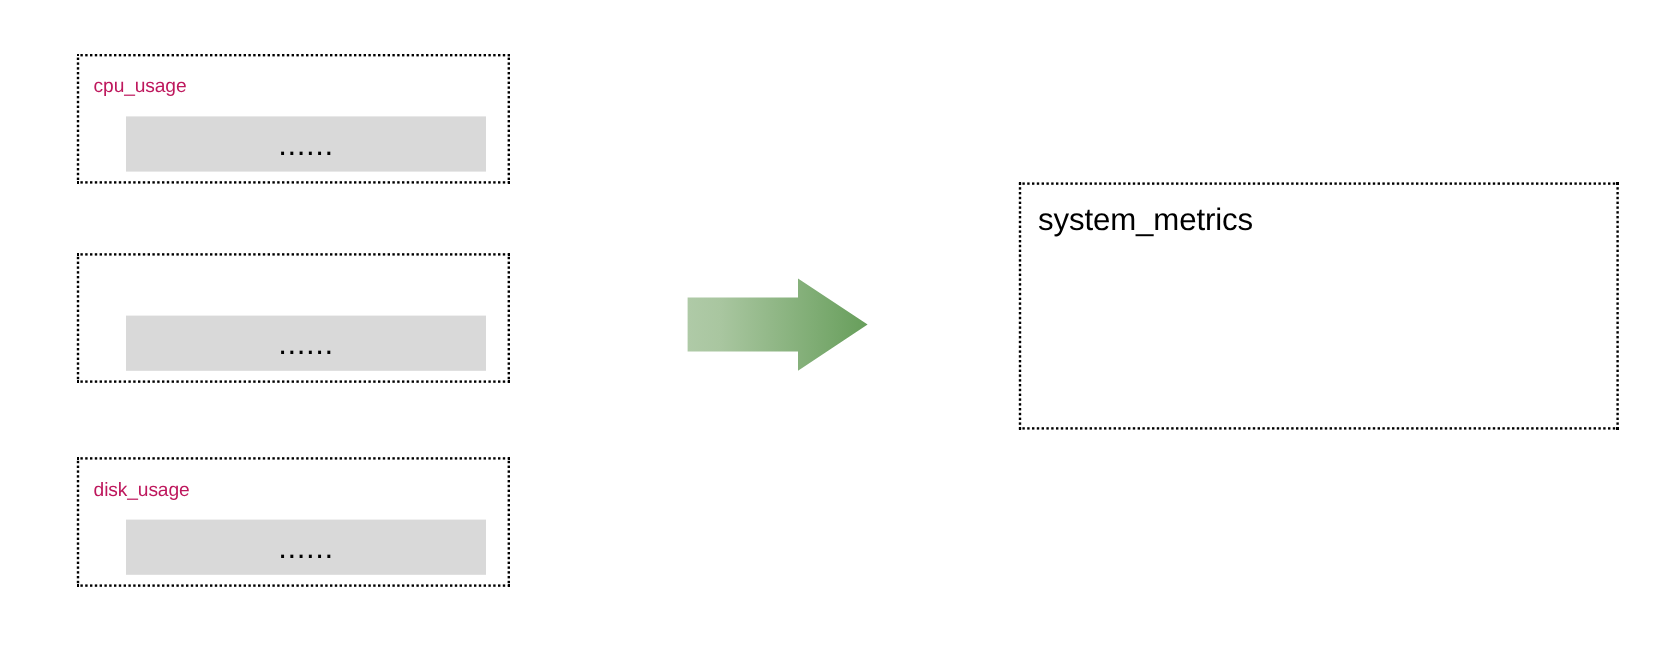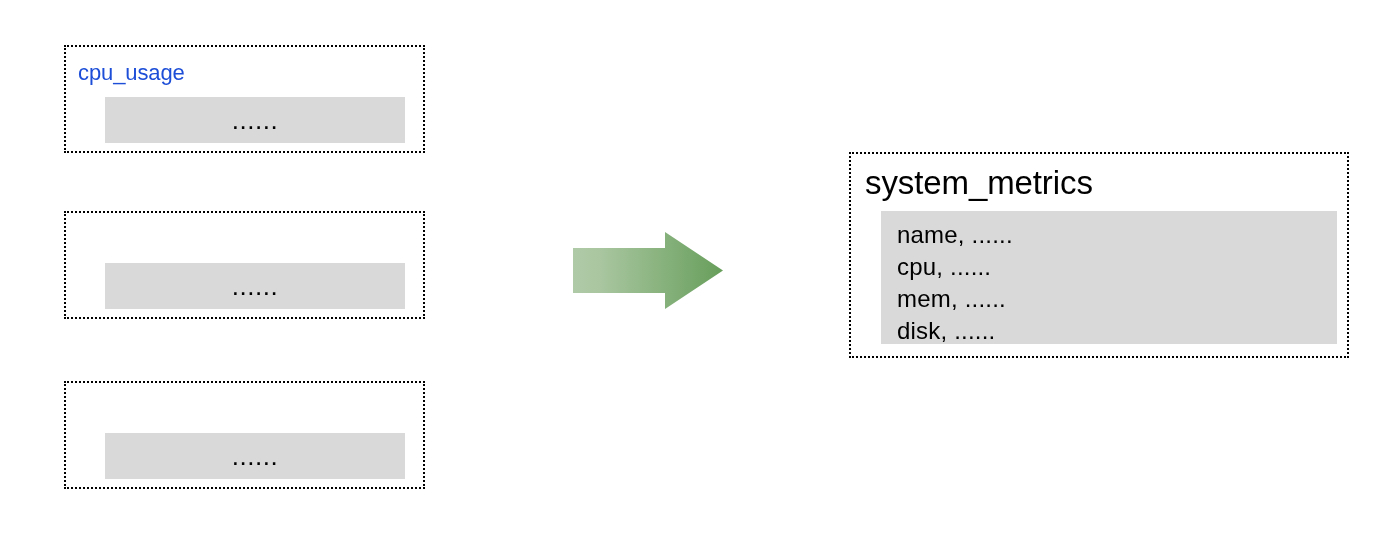--- a/index.html
+++ b/index.html
@@ -35,23 +35,23 @@
     left: 64px;
   }
   .src-box.b1 { top: 45px; }
   .src-box.b2 { top: 211px; }
   .src-box.b3 { top: 381px; }
 
   .src-title {
     position: absolute;
     left: 12px;
     top: 11px;
-    font-size: 22px;
+    font-size: 16px;
     line-height: 30px;
-    color: #1d4ed8;
+    color: #be185d;
     white-space: nowrap;
     letter-spacing: -0.1px;
     text-align: center;
   }
 
   .src-body {
     position: absolute;
     left: 39px;
     top: 50px;
     width: 300px;
@@ -90,21 +90,21 @@
     background: #ffffff;
     left: 849px;
     top: 152px;
     width: 500px;
     height: 206px;
   }
   .dst-title {
     position: absolute;
     left: 14px;
     top: 14px;
-    font-size: 33px;
+    font-size: 26px;
     line-height: 30px;
     color: #000000;
     white-space: nowrap;
     letter-spacing: -0.1px;
   }
   .dst-body {
     position: absolute;
     left: 30px;
     top: 57px;
     width: 456px;
@@ -137,41 +137,36 @@
     </div>
   </div>
 
   <div class="src-box b2">
     <div class="src-body">
       <div class="src-dots">......</div>
     </div>
   </div>
 
   <div class="src-box b3">
+    <div class="src-title">disk_usage</div>
     <div class="src-body">
       <div class="src-dots">......</div>
     </div>
   </div>
 
   <div class="arrow-wrap">
     <svg width="152" height="80" viewBox="0 0 152 80">
       <defs>
         <linearGradient id="arrowGrad" x1="0" y1="0" x2="1" y2="0">
           <stop offset="0%" stop-color="#afcaa7"></stop>
           <stop offset="18%" stop-color="#a9c6a0"></stop>
           <stop offset="100%" stop-color="#679e5b"></stop>
         </linearGradient>
       </defs>
       <polygon points="1,17 93,17 93,1 151,39.5 93,78 93,62 1,62" fill="url(#arrowGrad)"></polygon>
     </svg>
   </div>
 
   <div class="dst-box">
     <div class="dst-title">system_metrics</div>
-    <div class="dst-body">
-      <div class="dst-row r0">name, ......</div>
-      <div class="dst-row r1">cpu, ......</div>
-      <div class="dst-row r2">mem, ......</div>
-      <div class="dst-row r3">disk, ......</div>
-    </div>
   </div>
 
 </div>
 
 </body></html>

